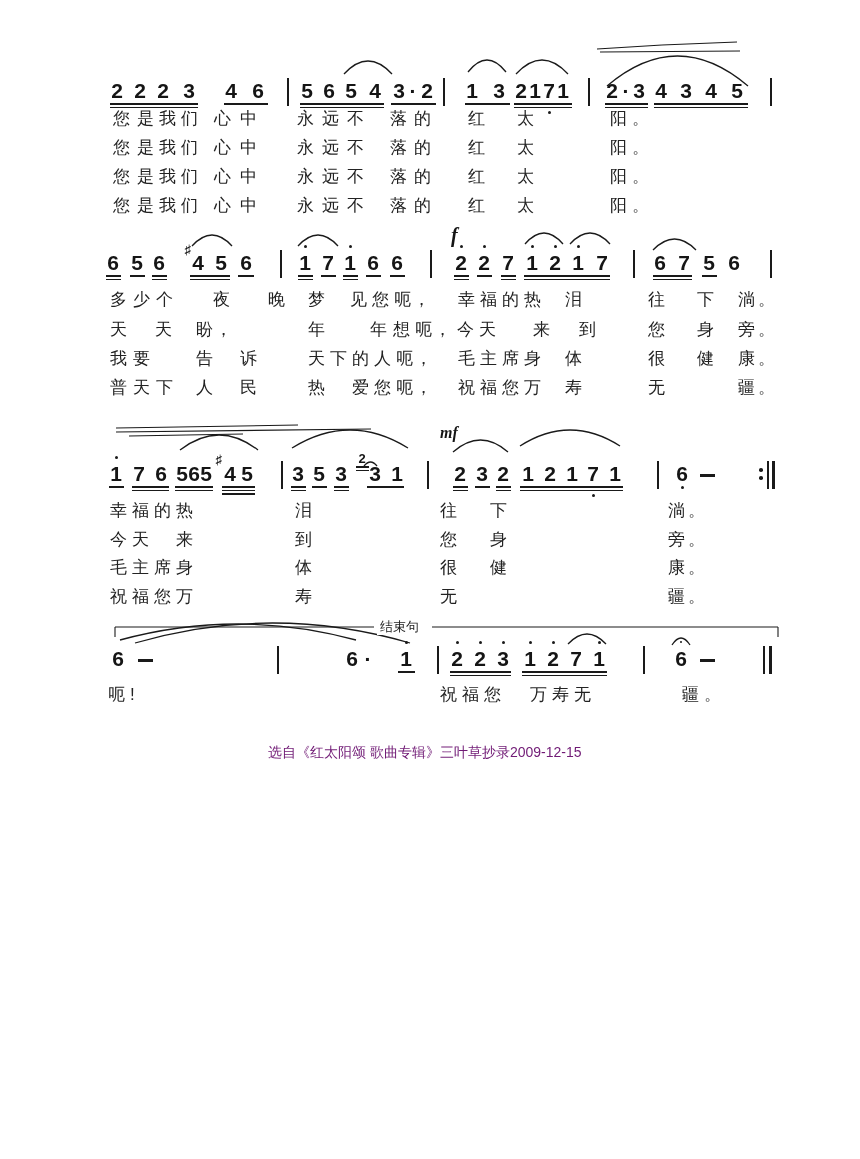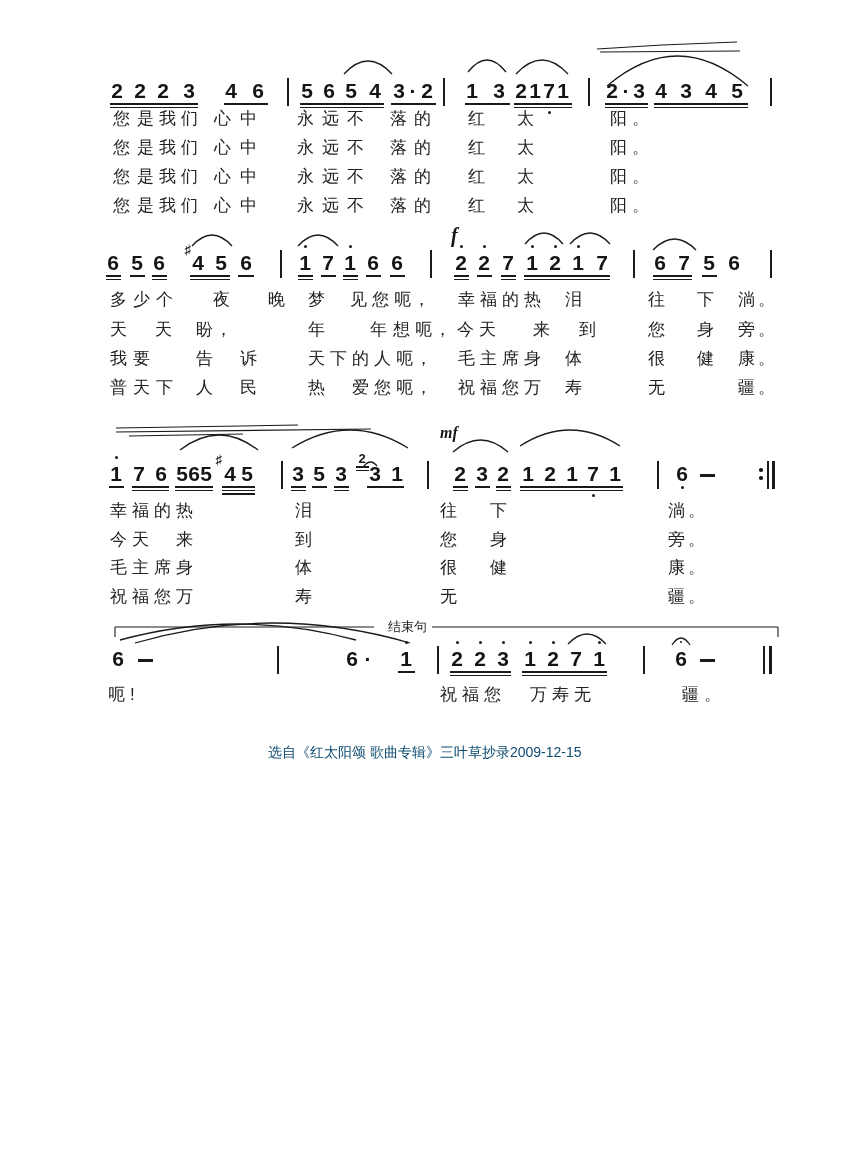--- a/index.html
+++ b/index.html
@@ -13,21 +13,21 @@
   .note.sharp{font-size:13px;}
   .note.grace{font-size:13px;}
   .beam{position:absolute;height:1.7px;background:#1a1a1a;}
   .bar{position:absolute;background:#1a1a1a;}
   .dash{position:absolute;width:15px;height:2.6px;background:#1a1a1a;}
   .dot{position:absolute;background:#1a1a1a;border-radius:50%;}
   .lyr{position:absolute;font-size:17px;line-height:1.1;color:#232323;white-space:nowrap;}
   .dyn-f{position:absolute;font:italic bold 20px "Liberation Serif","DejaVu Serif",serif;color:#151515;}
   .dyn-mf{position:absolute;font:italic bold 16px "Liberation Serif","DejaVu Serif",serif;color:#151515;}
   .section-label{position:absolute;font-size:13px;color:#1f1f1f;background:#fff;padding:0 3px;line-height:1.2;}
-  .attribution{position:absolute;left:268px;top:744px;font-size:14px;color:#0c4a6e;white-space:nowrap;text-align:center;}
+  .attribution{position:absolute;left:268px;top:744px;font-size:14px;color:#701a75;white-space:nowrap;text-align:center;}
 </style>
 </head>
 <body>
 
 <div id="sheet">
   <svg id="overlay" width="860" height="1159" viewBox="0 0 860 1159">
       <path d="M 344 74 Q 368 48 392 74"></path>
       <path d="M 468 72 Q 487 48 506 72"></path>
       <path d="M 516 74 Q 542 46 568 74"></path>
       <path d="M 607 86 Q 677.5 26 748 86"></path>
@@ -422,14 +422,14 @@
     <div class="lyr" style="left: 682px; top: 686px;">疆</div>
     <div class="lyr" style="left: 704px; top: 686px;">。</div>
     <div class="dash" style="left: 700px; top: 474px;"></div>
     <div class="dash" style="left: 138px; top: 659px;"></div>
     <div class="dash" style="left: 700px; top: 659px;"></div>
     <div class="dot" style="left: 759.2px; top: 468.2px; width: 3.6px; height: 3.6px;"></div>
     <div class="dot" style="left: 759.2px; top: 476.2px; width: 3.6px; height: 3.6px;"></div>
     <div class="dot" style="left: 679.6px; top: 640.6px; width: 2.8px; height: 2.8px;"></div>
     <div class="dyn-f" style="left: 451px; top: 224px;">f</div>
     <div class="dyn-mf" style="left: 440px; top: 424px;">mf</div>
-    <div class="section-label" style="left: 385px; top: 619px;">结束句</div>
+    <div class="section-label" style="left: 377px; top: 619px;">结束句</div>
   </div>
 
 </body></html>

